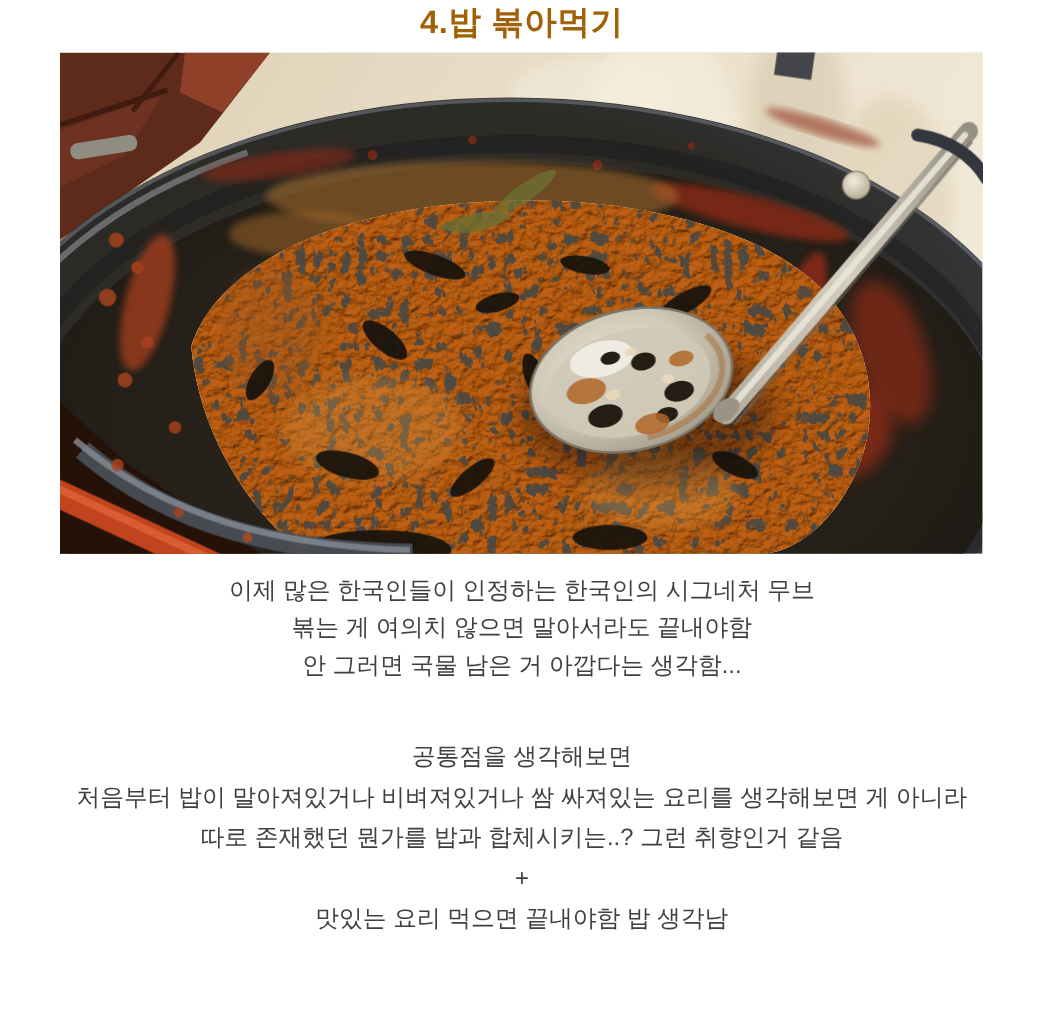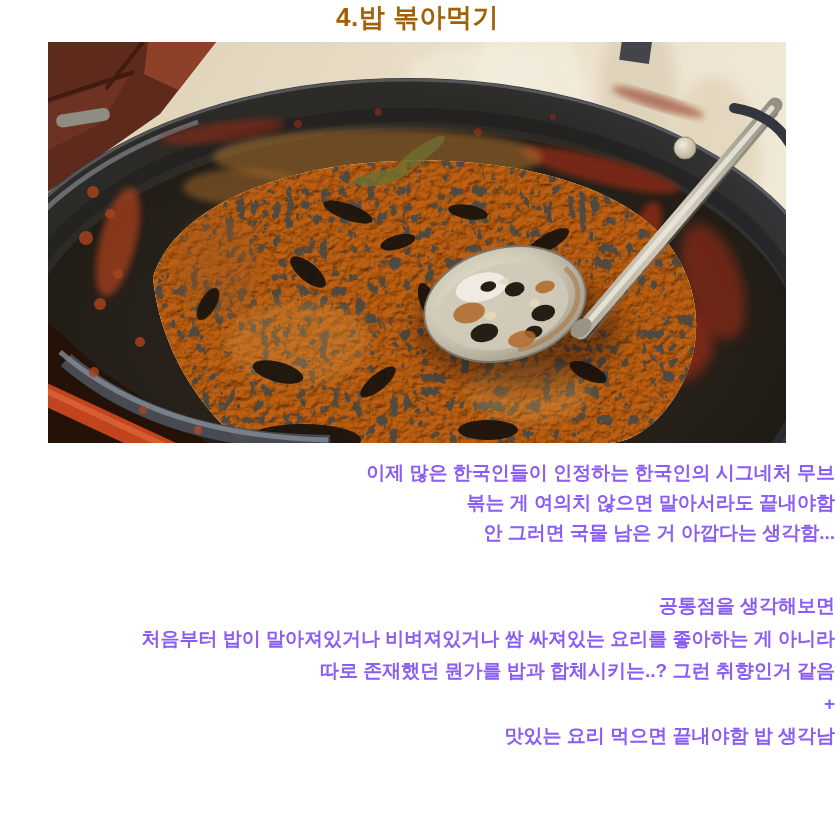--- a/index.html
+++ b/index.html
@@ -10,21 +10,21 @@
   .title{
     position:absolute;top:0;left:0;width:100%;text-align:center;
     font-size:26px;font-weight:600;color:#a16207;letter-spacing:0.5px;margin:0;line-height:34px;
   }
   .photo{
     position:absolute;left:48px;top:42px;width:738px;height:401px;margin:0;
     overflow:hidden;background:#e8dec9;
   }
   .photo svg{display:block;width:738px;height:401px;}
   .para{
-    position:absolute;left:0;width:100%;text-align:right;color:#8b5cf6;font-weight:700;
+    position:absolute;left:0;width:100%;text-align:center;color:#404040;font-weight:400;
   }
   .para1{top:458px;font-size:19px;line-height:30px;}
   .para2{top:590px;font-size:19px;line-height:32.5px;}
   .para .line{white-space:nowrap;}
 </style>
 </head>
 <body>
 
 <div class="page">
 
@@ -217,19 +217,19 @@
   </figure>
 
   <div class="para para1">
     <div class="line">이제 많은 한국인들이 인정하는 한국인의 시그네처 무브</div>
     <div class="line">볶는 게 여의치 않으면 말아서라도 끝내야함</div>
     <div class="line">안 그러면 국물 남은 거 아깝다는 생각함...</div>
   </div>
 
   <div class="para para2">
     <div class="line">공통점을 생각해보면</div>
-    <div class="line">처음부터 밥이 말아져있거나 비벼져있거나 쌈 싸져있는 요리를 좋아하는 게 아니라</div>
+    <div class="line">처음부터 밥이 말아져있거나 비벼져있거나 쌈 싸져있는 요리를 생각해보면 게 아니라</div>
     <div class="line">따로 존재했던 뭔가를 밥과 합체시키는..? 그런 취향인거 같음</div>
     <div class="line">+</div>
     <div class="line">맛있는 요리 먹으면 끝내야함 밥 생각남</div>
   </div>
 
 </div>
 
 </body></html>

